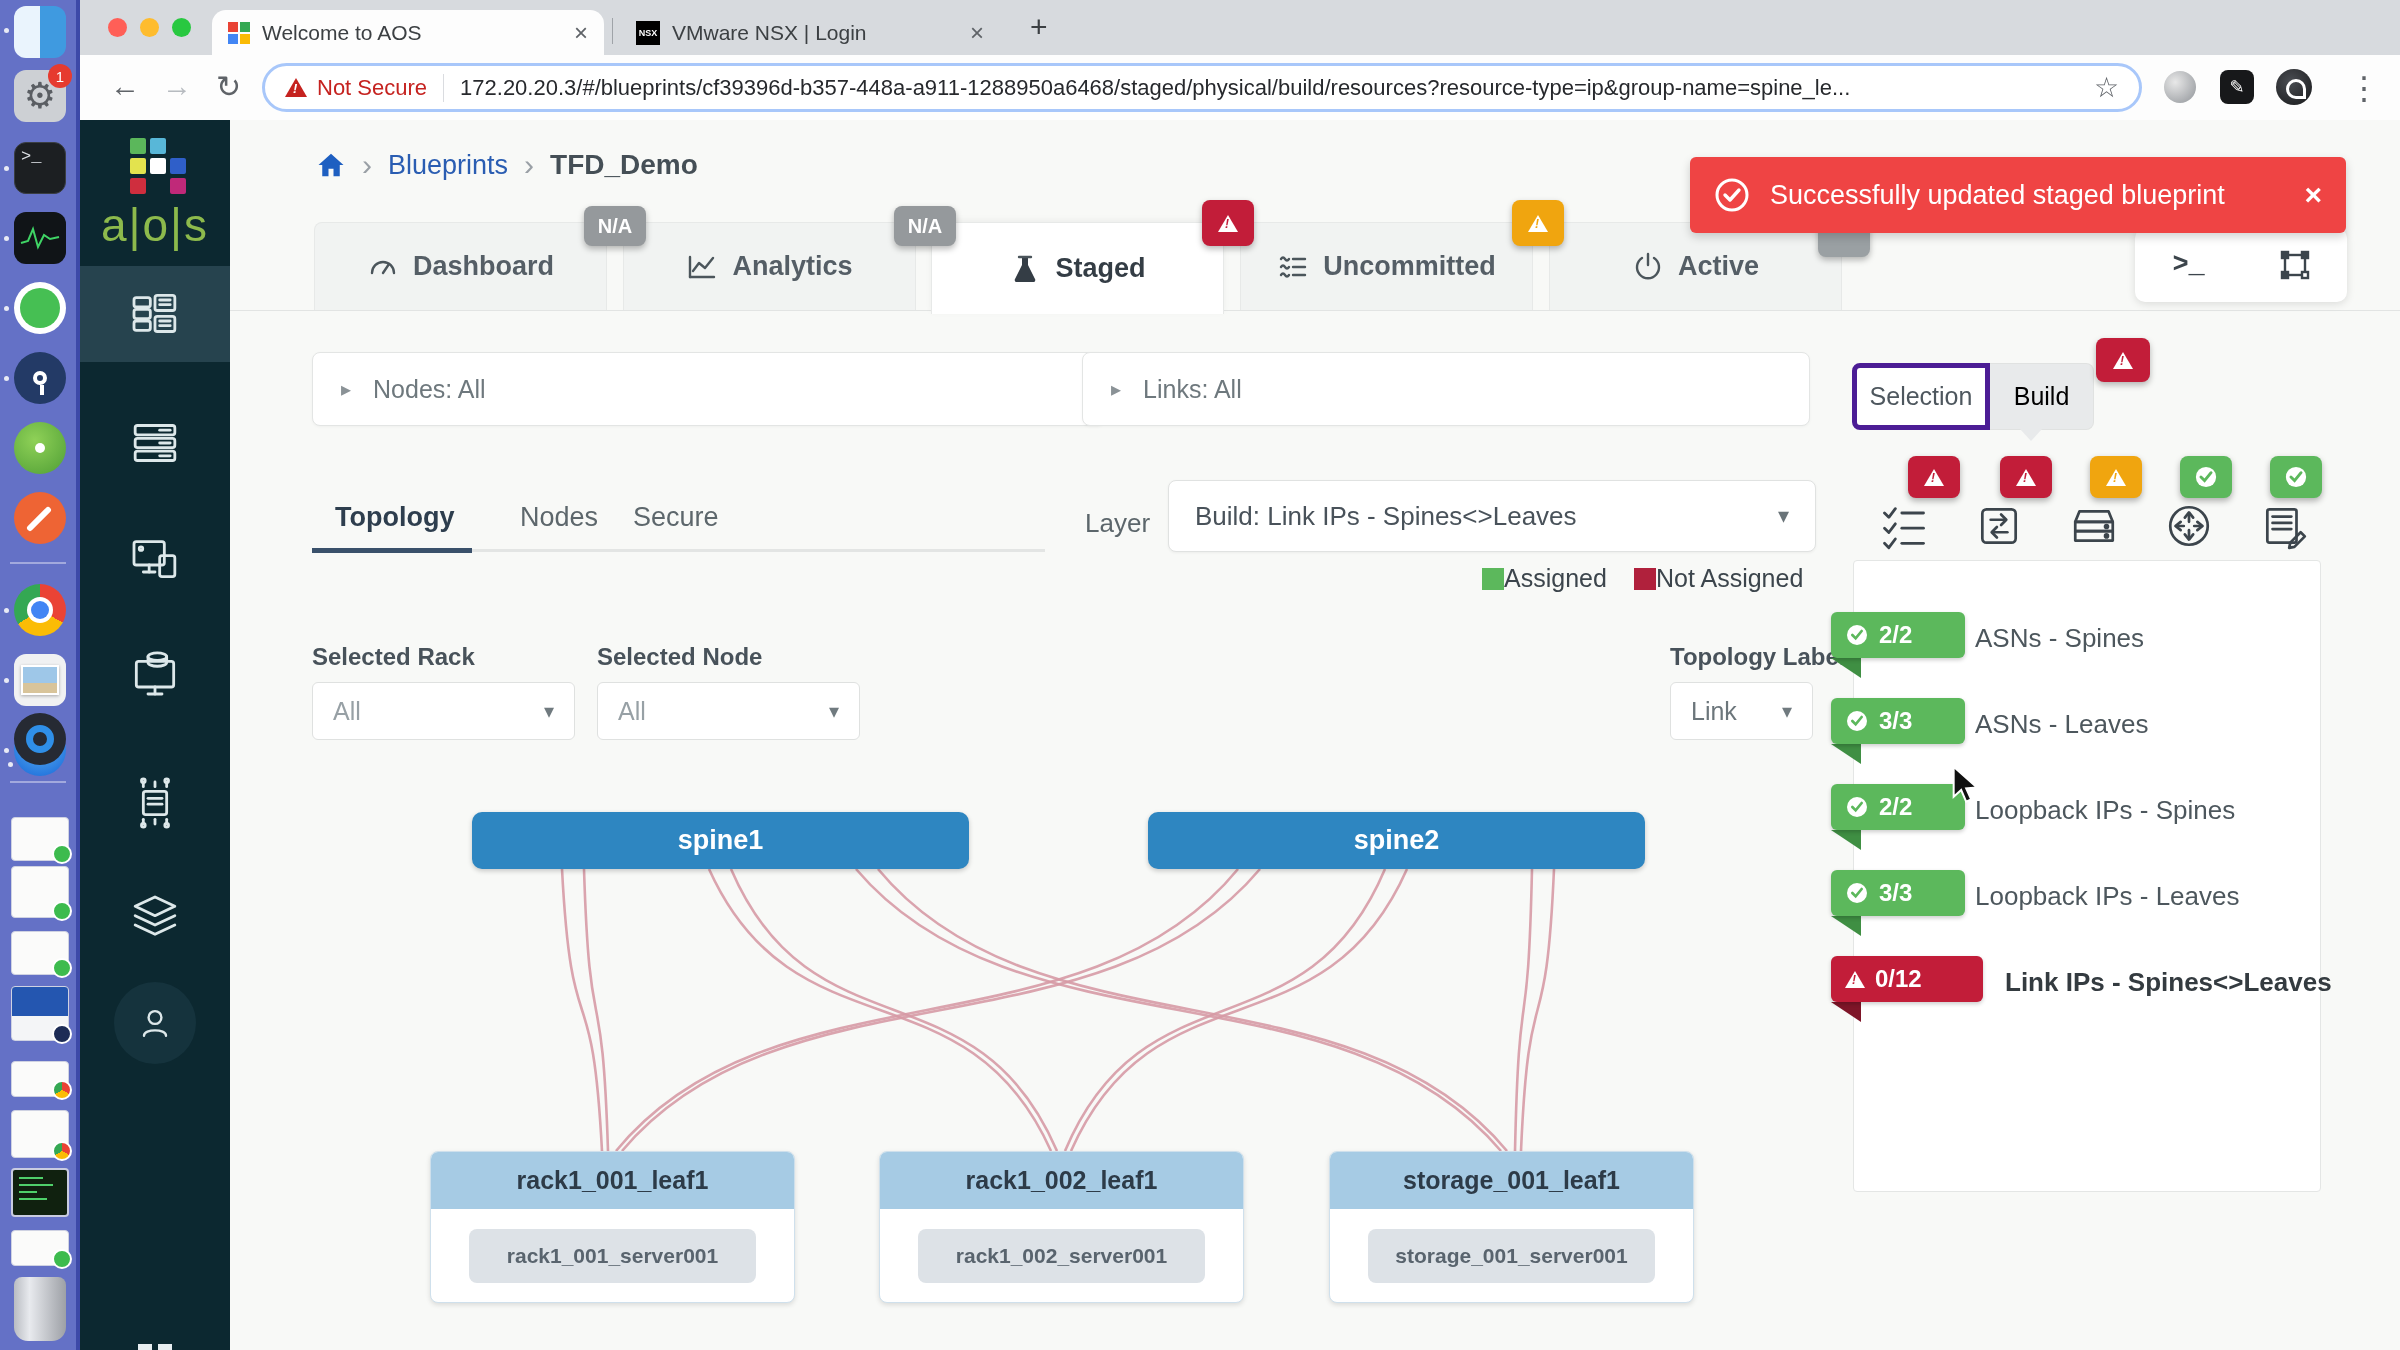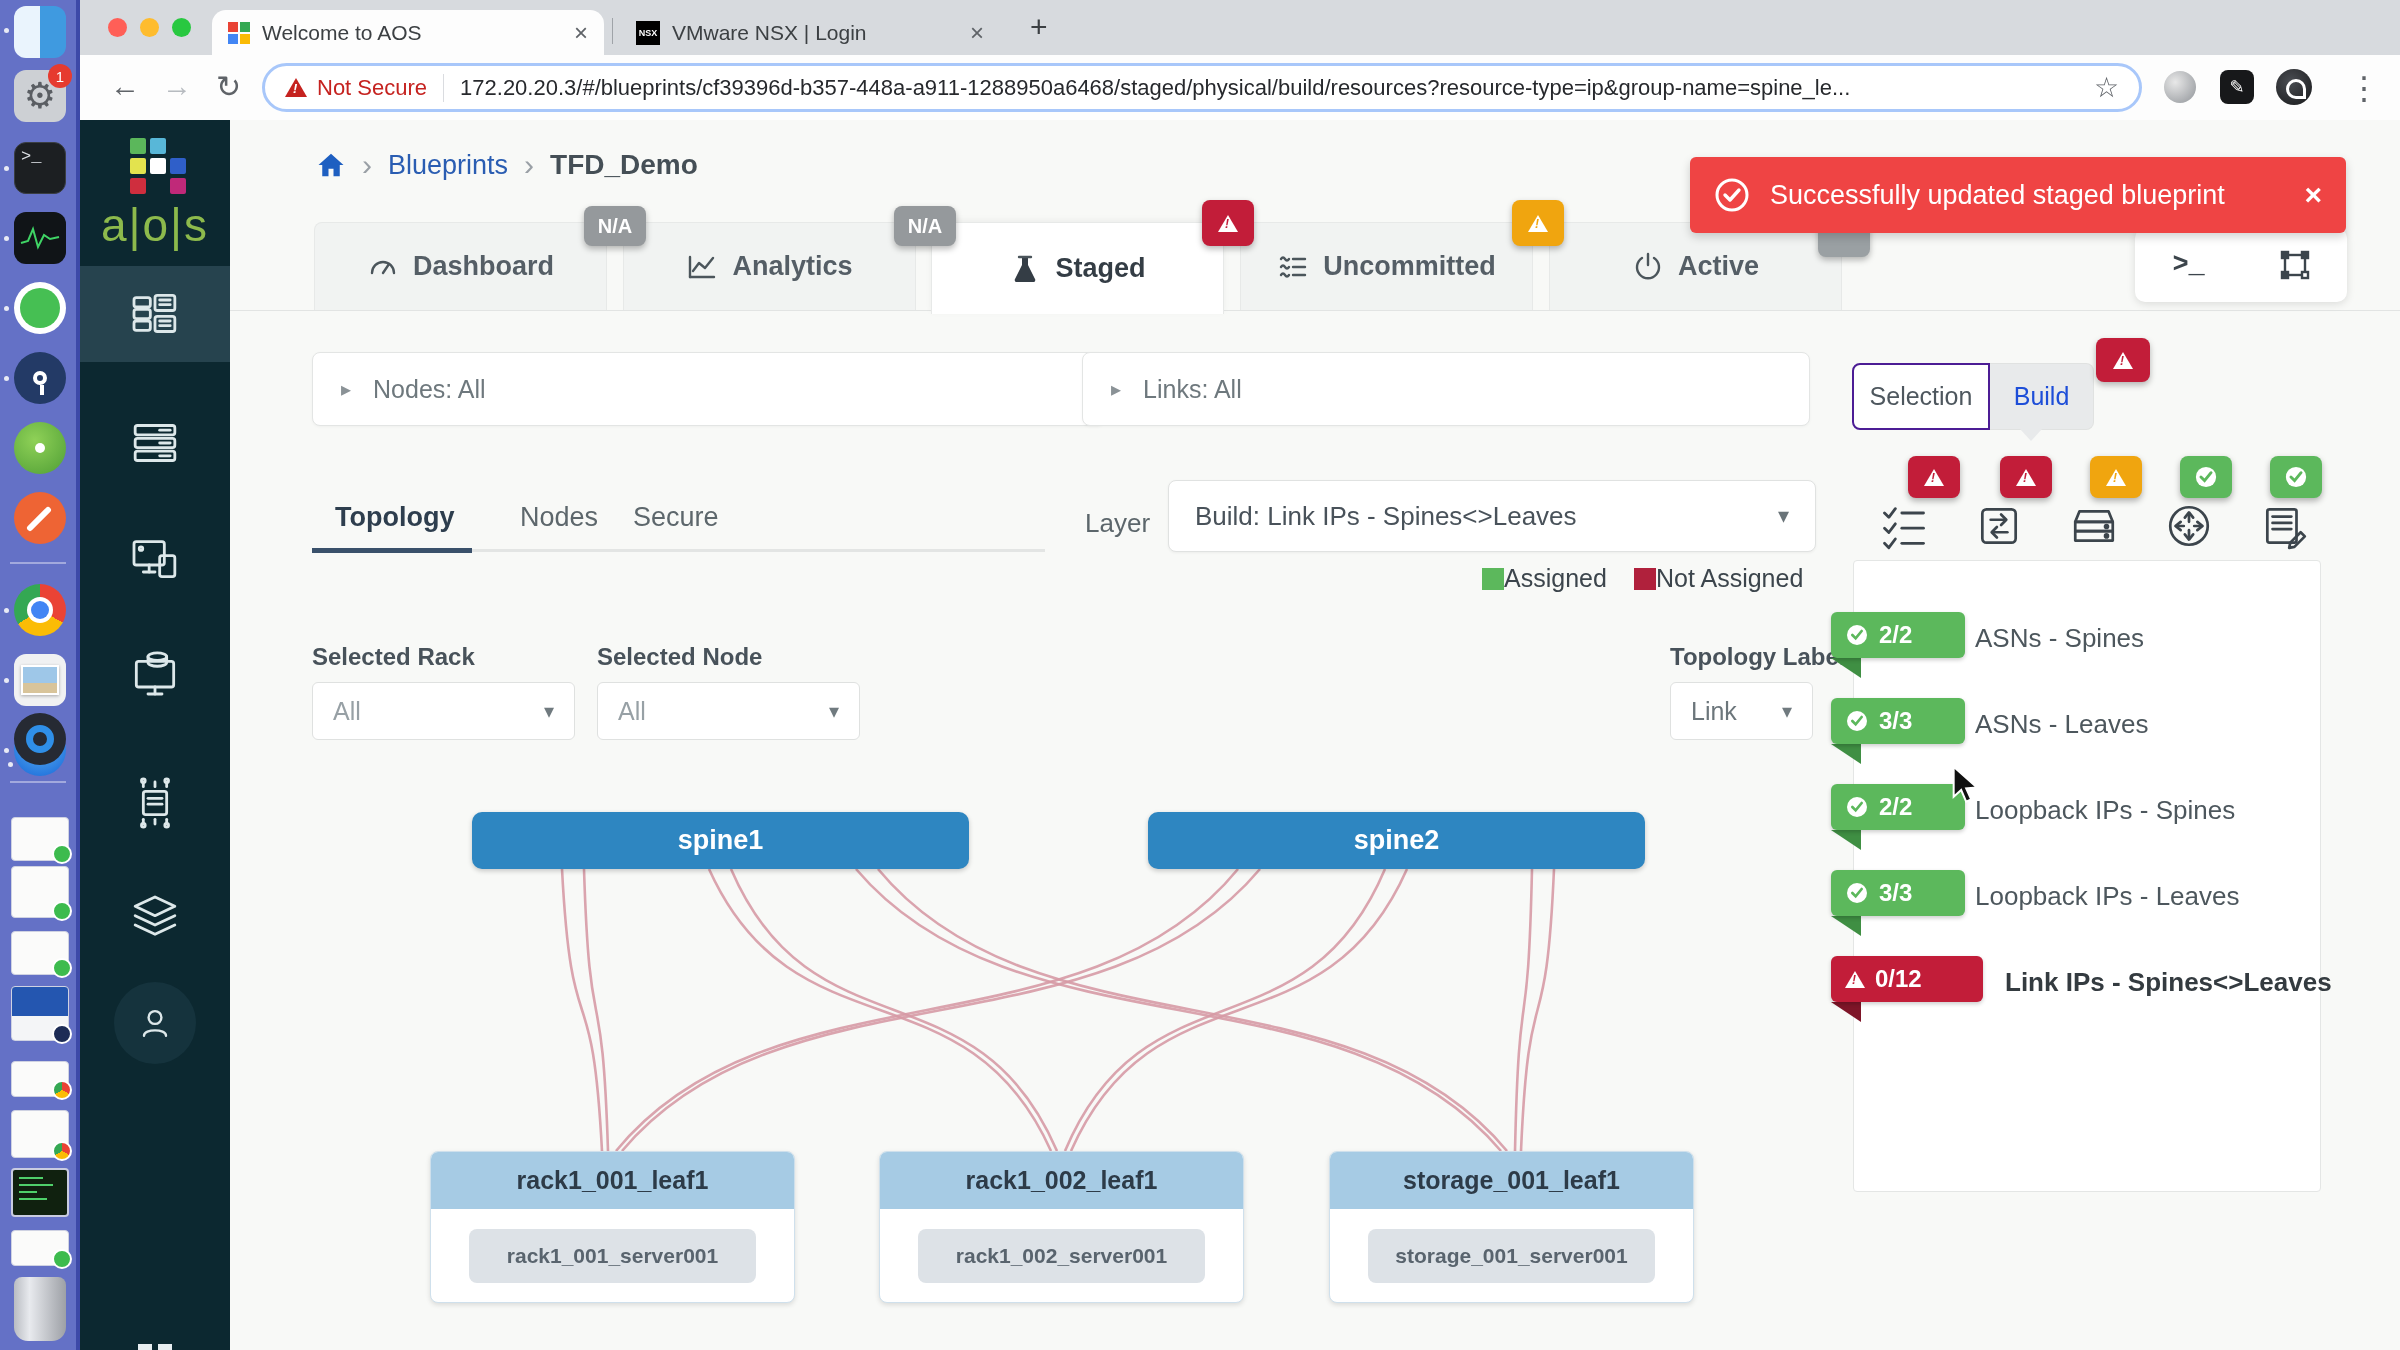--- a/index.html
+++ b/index.html
@@ -77,22 +77,22 @@
   .toast .msg { color:#fff; font-size:27px; flex:1; }
   .toast .x { color:#fff; font-size:30px; font-weight:bold; }
   .tools { position:absolute; left:1905px; top:108px; width:212px; height:74px; background:#fff; border-radius:10px; box-shadow:0 2px 8px rgba(0,0,0,.12); display:flex; align-items:center; justify-content:space-around; z-index:6; }
   .tools .term { font-family:"Liberation Mono", monospace; font-size:27px; color:#3c454c; font-weight:bold; }
 
   .fpill { position:absolute; top:232px; height:74px; background:#fff; border:1px solid #e3e5e4; border-radius:8px; display:flex; align-items:center; padding:0 28px; gap:22px; box-shadow:0 1px 3px rgba(0,0,0,.04); }
   .fpill .c { color:#8a9296; font-size:20px; }
   .fpill .t { color:#6e787d; font-size:25px; }
 
   .seg { position:absolute; top:243px; height:67px; display:flex; z-index:3; }
-  .seg .s1 { width:138px; background:#fff; border:2px solid #4c1d95; border-radius:8px 0 0 8px; display:flex; align-items:center; justify-content:center; font-size:25px; color:#4e575e; }
-  .seg .s2 { width:104px; background:#e8eaeb; border:1px solid #e0e2e1; border-left:none; border-radius:0 8px 8px 0; display:flex; align-items:center; justify-content:center; font-size:25px; color:#1d4ed8; }
+  .seg .s1 { width:138px; background:#fff; border:5px solid #4c1d95; border-radius:8px 0 0 8px; display:flex; align-items:center; justify-content:center; font-size:25px; color:#4e575e; }
+  .seg .s2 { width:104px; background:#e8eaeb; border:1px solid #e0e2e1; border-left:none; border-radius:0 8px 8px 0; display:flex; align-items:center; justify-content:center; font-size:25px; color:#000000; }
   .seg-ptr { position:absolute; left:1790px; top:309px; width:0; height:0; border-left:11px solid transparent; border-right:11px solid transparent; border-top:12px solid #e8eaeb; z-index:3; }
 
   .vtab { position:absolute; font-size:27px; }
   .vtab.on { color:#2e3e4e; font-weight:bold; }
   .vtab.off { color:#5d676c; }
   .vline { position:absolute; left:82px; top:429px; width:733px; height:3px; background:#e3e5e4; }
   .vline-on { position:absolute; left:82px; top:428px; width:160px; height:5px; background:#3a516b; }
   .layer-lab { position:absolute; left:855px; top:388px; font-size:26px; color:#5c666b; }
   .layer-dd { position:absolute; left:938px; top:360px; width:648px; height:72px; background:#fff; border:1px solid #e0e2e1; border-radius:8px; display:flex; align-items:center; padding:0 26px; box-shadow:0 1px 3px rgba(0,0,0,.05); }
   .layer-dd .v { color:#49525a; font-size:26px; flex:1; }

